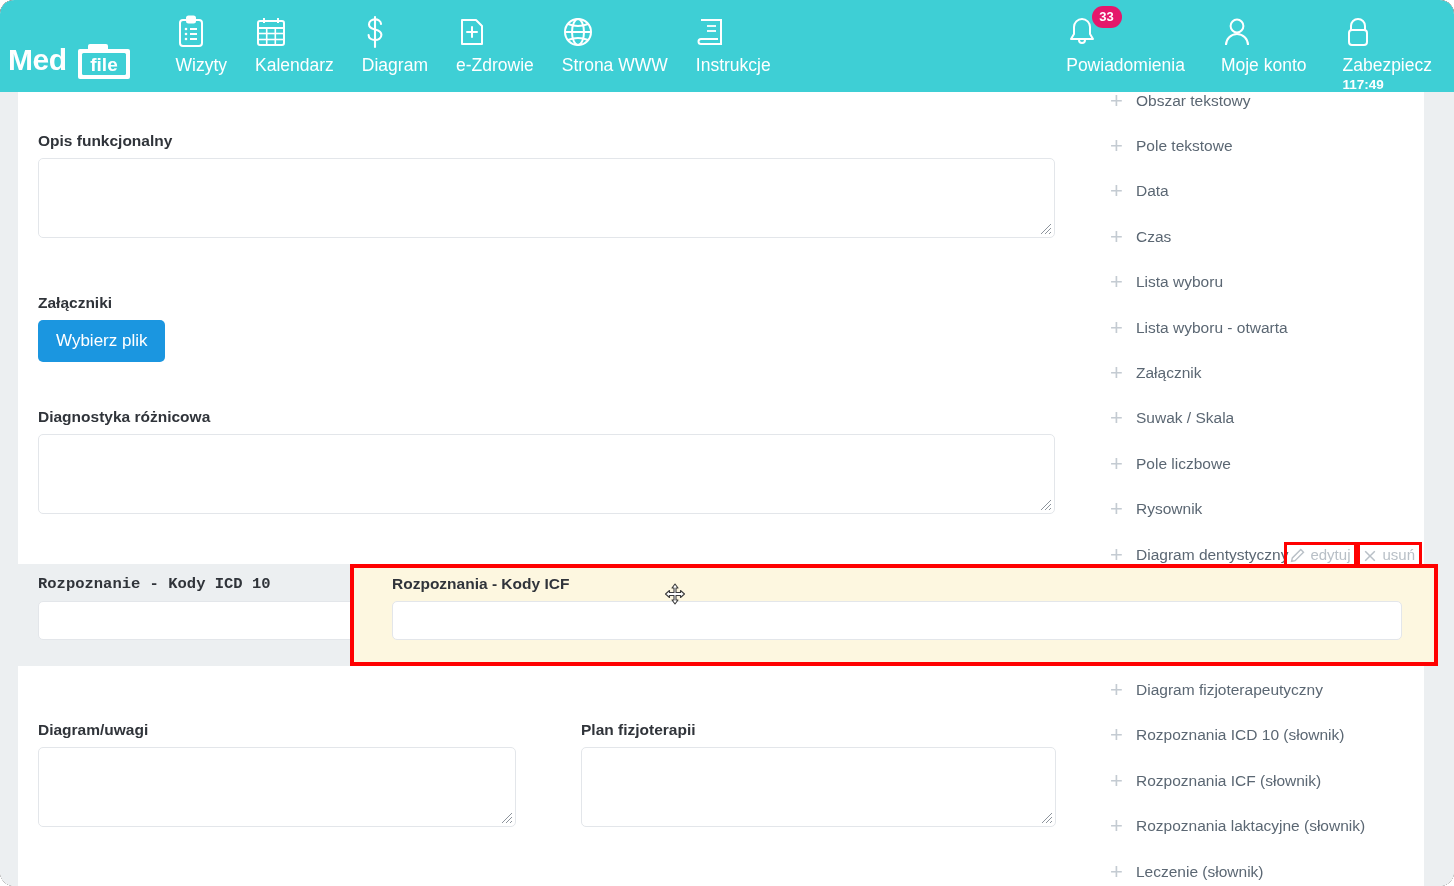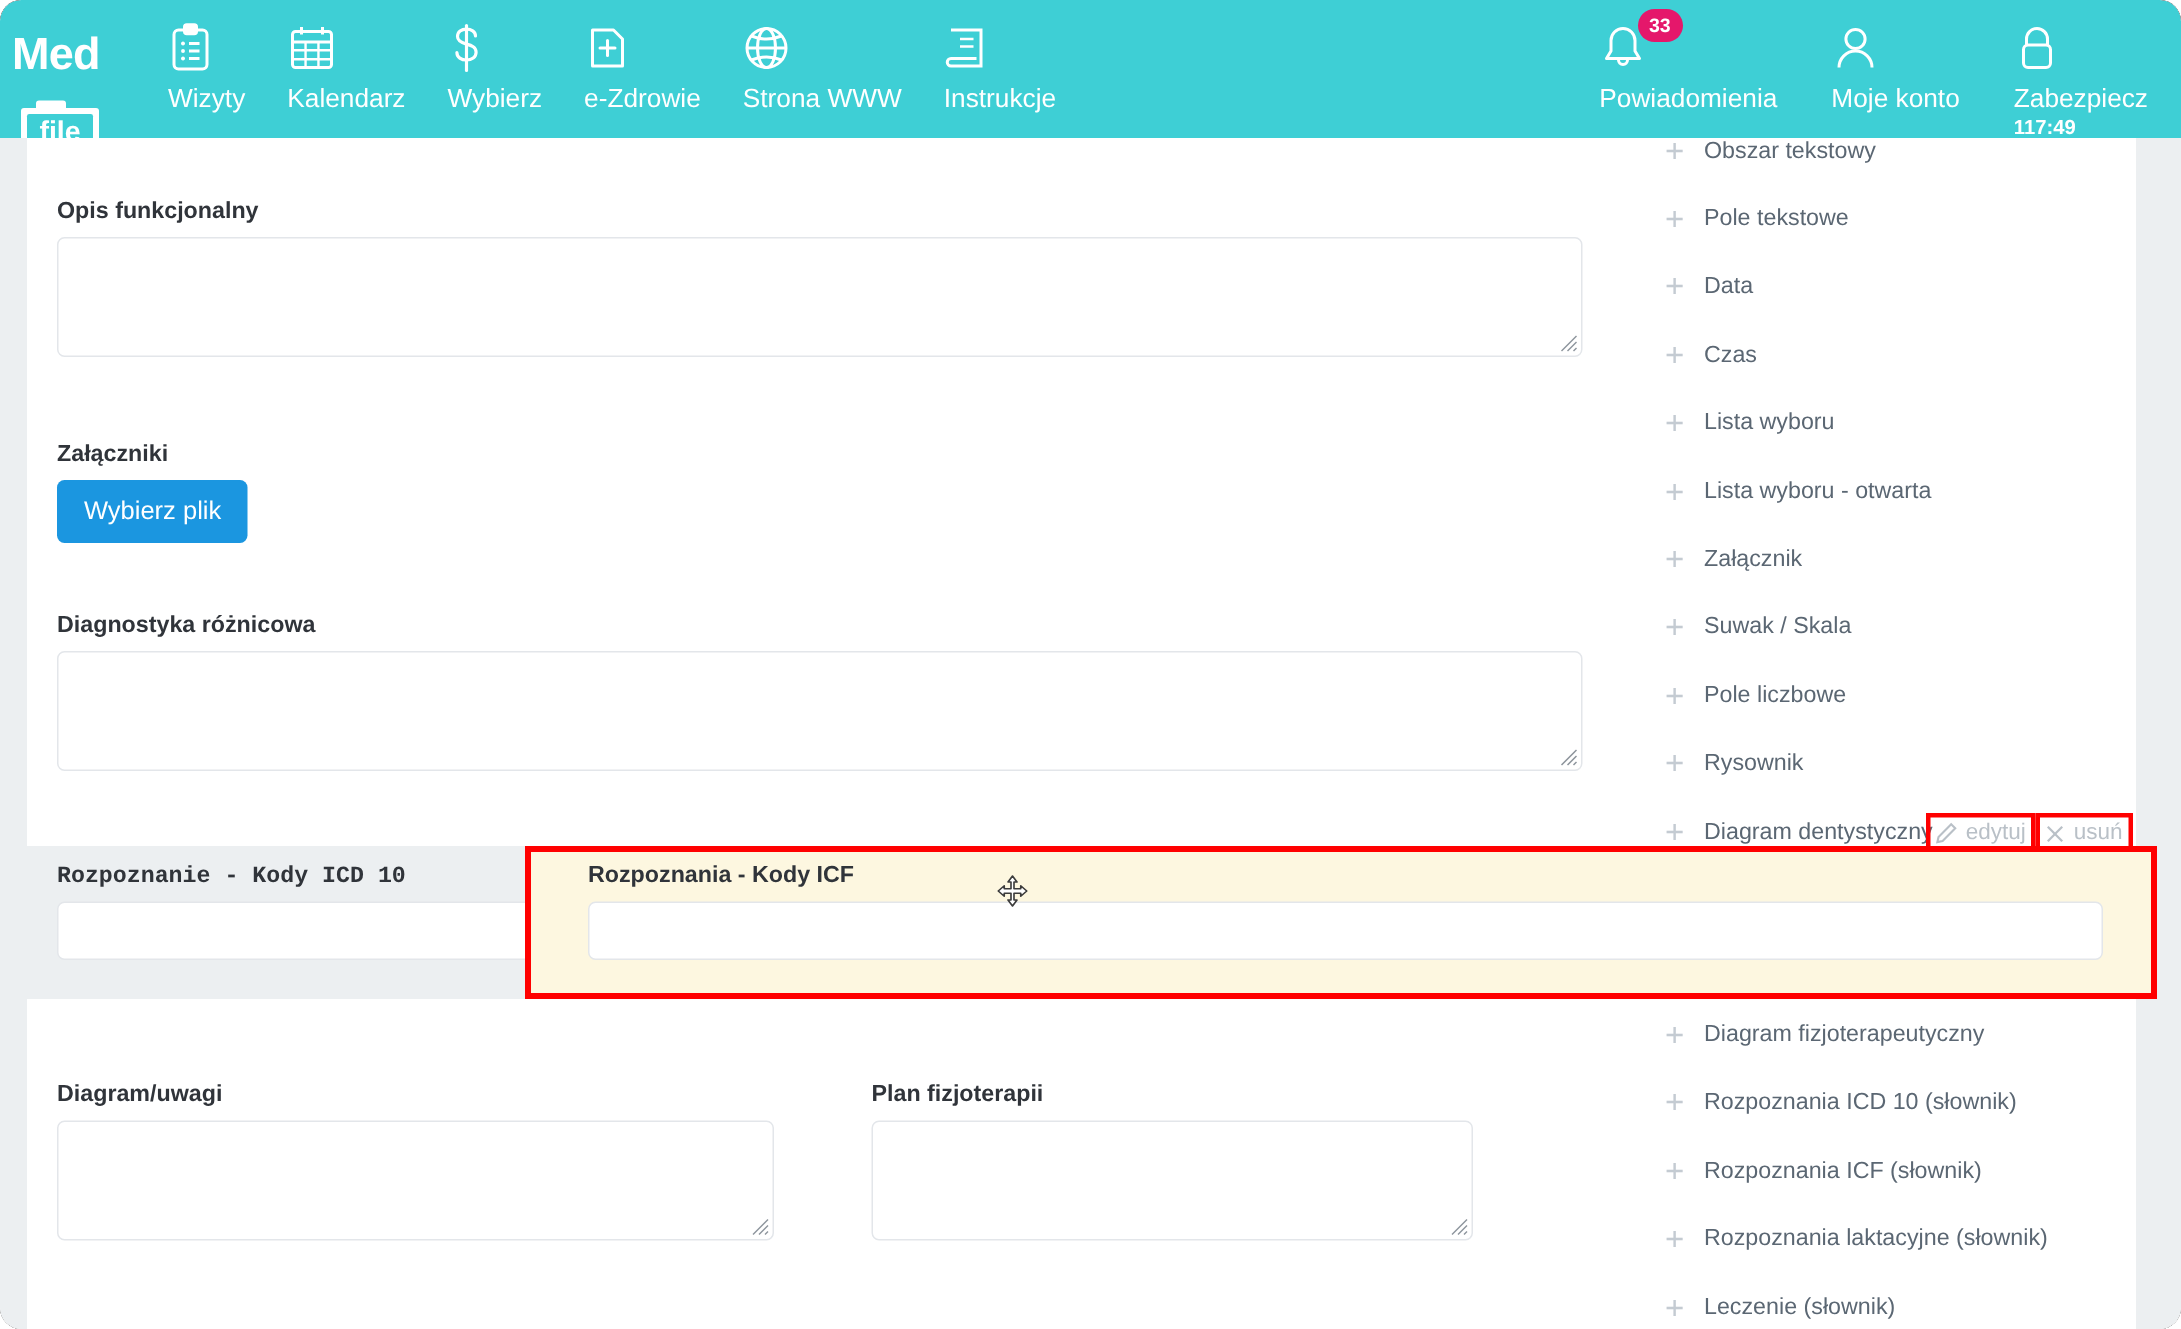--- a/index.html
+++ b/index.html
@@ -35,24 +35,23 @@
   
   .topbar {
     position: absolute;
     left: 0; top: 0; width: 1454px; height: 92px;
     background: #3ecfd5;
     border-radius: 14px 14px 0 0;
     display: flex;
     align-items: flex-start;
   }
   .logo {
-    display: flex; 
-    margin-left: 8px; margin-top: 20px;
+    display: flex; align-items: center;
+    margin-left: 8px; margin-top: 36px;
     gap: 5px;
-    flex-direction: column;
   }
   .logo-med {
     color: #ffffff;
     font-size: 30px;
     font-weight: bold;
     letter-spacing: -0.5px;
   }
   .logo-file-wrap {
     position: relative;
     width: 64px; height: 48px;
@@ -318,21 +317,21 @@
       </div>
 
 
       <div class="nav-item">
         <span class="nav-icon">
           <svg width="26" height="34" viewBox="0 0 26 34" fill="none" stroke="#fff" stroke-width="2.1" stroke-linecap="round">
             <line x1="13" y1="2" x2="13" y2="32"></line>
             <path d="M19 9 c0 -3 -3 -4.6 -6 -4.6 c-3.4 0 -6 1.8 -6 5 c0 3.2 2.8 4.2 6 5 c3.4 0.9 6.4 1.9 6.4 5.4 c0 3.4 -3 5.2 -6.4 5.2 c-3.4 0 -6.4 -1.7 -6.4 -5"></path>
           </svg>
         </span>
-        <span class="nav-label">Wybierz</span>
+        <span class="nav-label">Diagram</span>
       </div>
 
       <div class="nav-item">
         <span class="nav-icon">
           <svg width="32" height="32" viewBox="0 0 32 32" fill="none" stroke="#fff" stroke-width="2">
             <path d="M6 4 h14 l6 6 v18 h-20 z" stroke-linejoin="round"></path>
             <line x1="16" y1="11" x2="16" y2="21" stroke-linecap="round"></line>
             <line x1="11" y1="16" x2="21" y2="16" stroke-linecap="round"></line>
           </svg>
         </span>
@@ -446,21 +445,21 @@
           <svg class="resize-grip" viewBox="0 0 14 14">
             <g stroke="#8d949c" stroke-width="1">
               <line x1="13" y1="3" x2="3" y2="13"></line>
               <line x1="13" y1="7" x2="7" y2="13"></line>
               <line x1="13" y1="11" x2="11" y2="13"></line>
             </g>
           </svg>
         </div>
       </div>
 
-      <div class="field-block" style="left:563px; top:629px; width:401px;">
+      <div class="field-block" style="left:563px; top:629px; width:475px;">
         <span class="field-label">Plan fizjoterapii</span>
         <div class="ta" style="height:80px;">
           <svg class="resize-grip" viewBox="0 0 14 14">
             <g stroke="#8d949c" stroke-width="1">
               <line x1="13" y1="3" x2="3" y2="13"></line>
               <line x1="13" y1="7" x2="7" y2="13"></line>
               <line x1="13" y1="11" x2="11" y2="13"></line>
             </g>
           </svg>
         </div>

